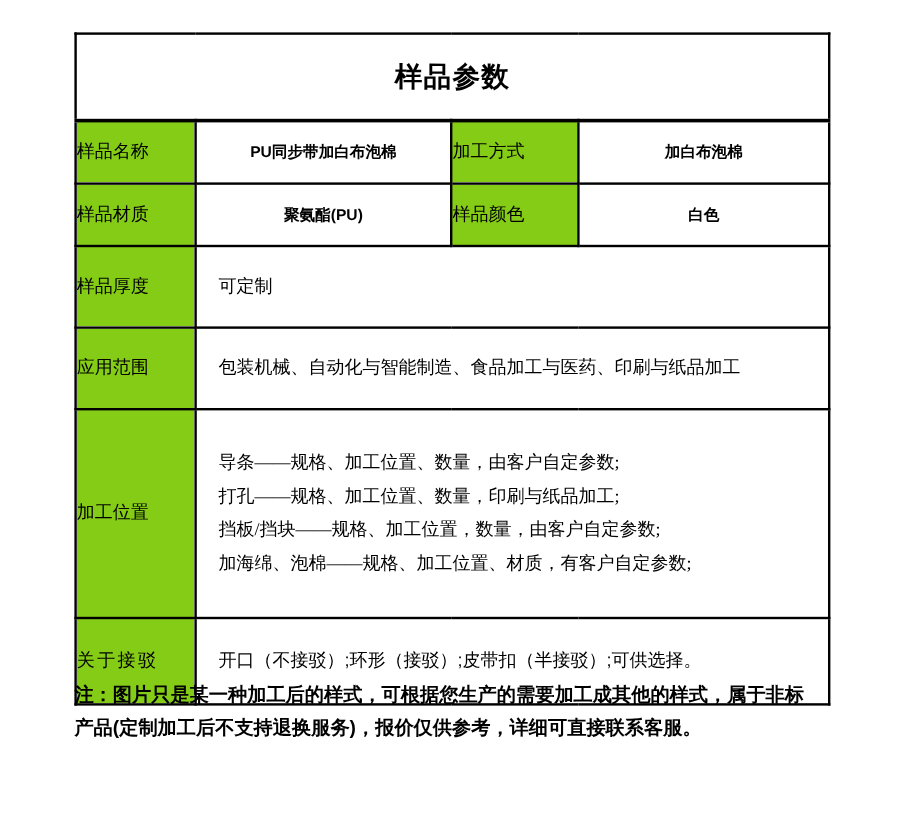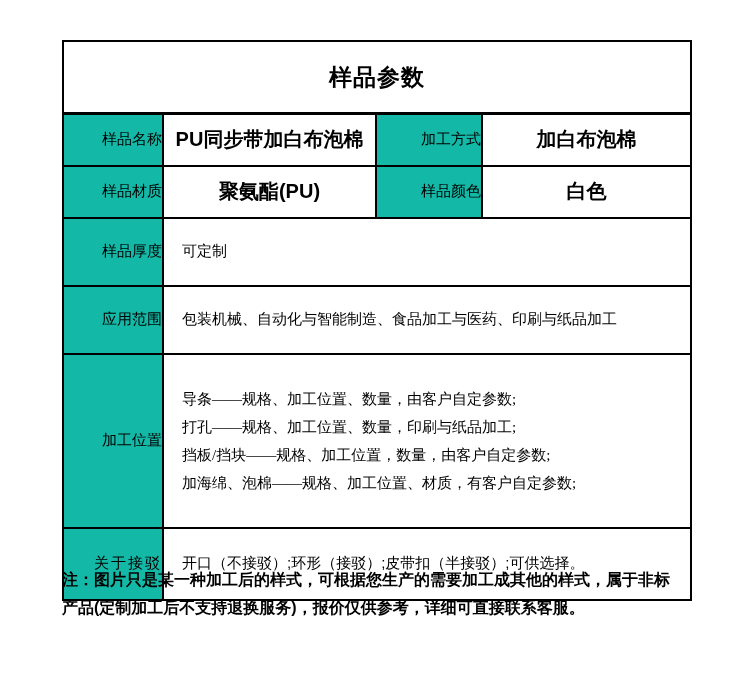--- a/index.html
+++ b/index.html
@@ -7,51 +7,51 @@
     width: 750px; height: 690px;
     background: #ffffff;
     font-family: "Liberation Sans", "DejaVu Sans", sans-serif;
     color: #000000;
     position: relative;
   }
   .sheet { position: absolute; inset: 0; }
 
   table.spec {
     position: absolute;
-    left: 62px; top: 40px;
+    left: 62px; top: 27px;
     width: 628px;
     border-collapse: collapse;
     table-layout: fixed;
   }
   table.spec td {
     border: 2px solid #000000;
     padding: 0;
     overflow: hidden;
   }
   .title-cell {
     height: 70px;
     text-align: center;
     vertical-align: middle;
     font-size: 23px;
     font-weight: bold;
     letter-spacing: 1px;
     border-bottom-width: 3px !important;
   }
   .lab {
-    background: #14b8a6;
-    text-align: right;
+    background: #84cc16;
+    text-align: left;
     vertical-align: middle;
     font-size: 15px;
     font-weight: normal;
   }
   .lab.spread { letter-spacing: 2px; }
   .val-center {
     text-align: center;
     vertical-align: middle;
-    font-size: 20px;
+    font-size: 13px;
     font-weight: bold;
     background: #ffffff;
   }
   .val-left {
     text-align: left;
     vertical-align: middle;
     font-size: 15px;
     font-weight: normal;
     background: #ffffff;
     padding-left: 18px !important;

